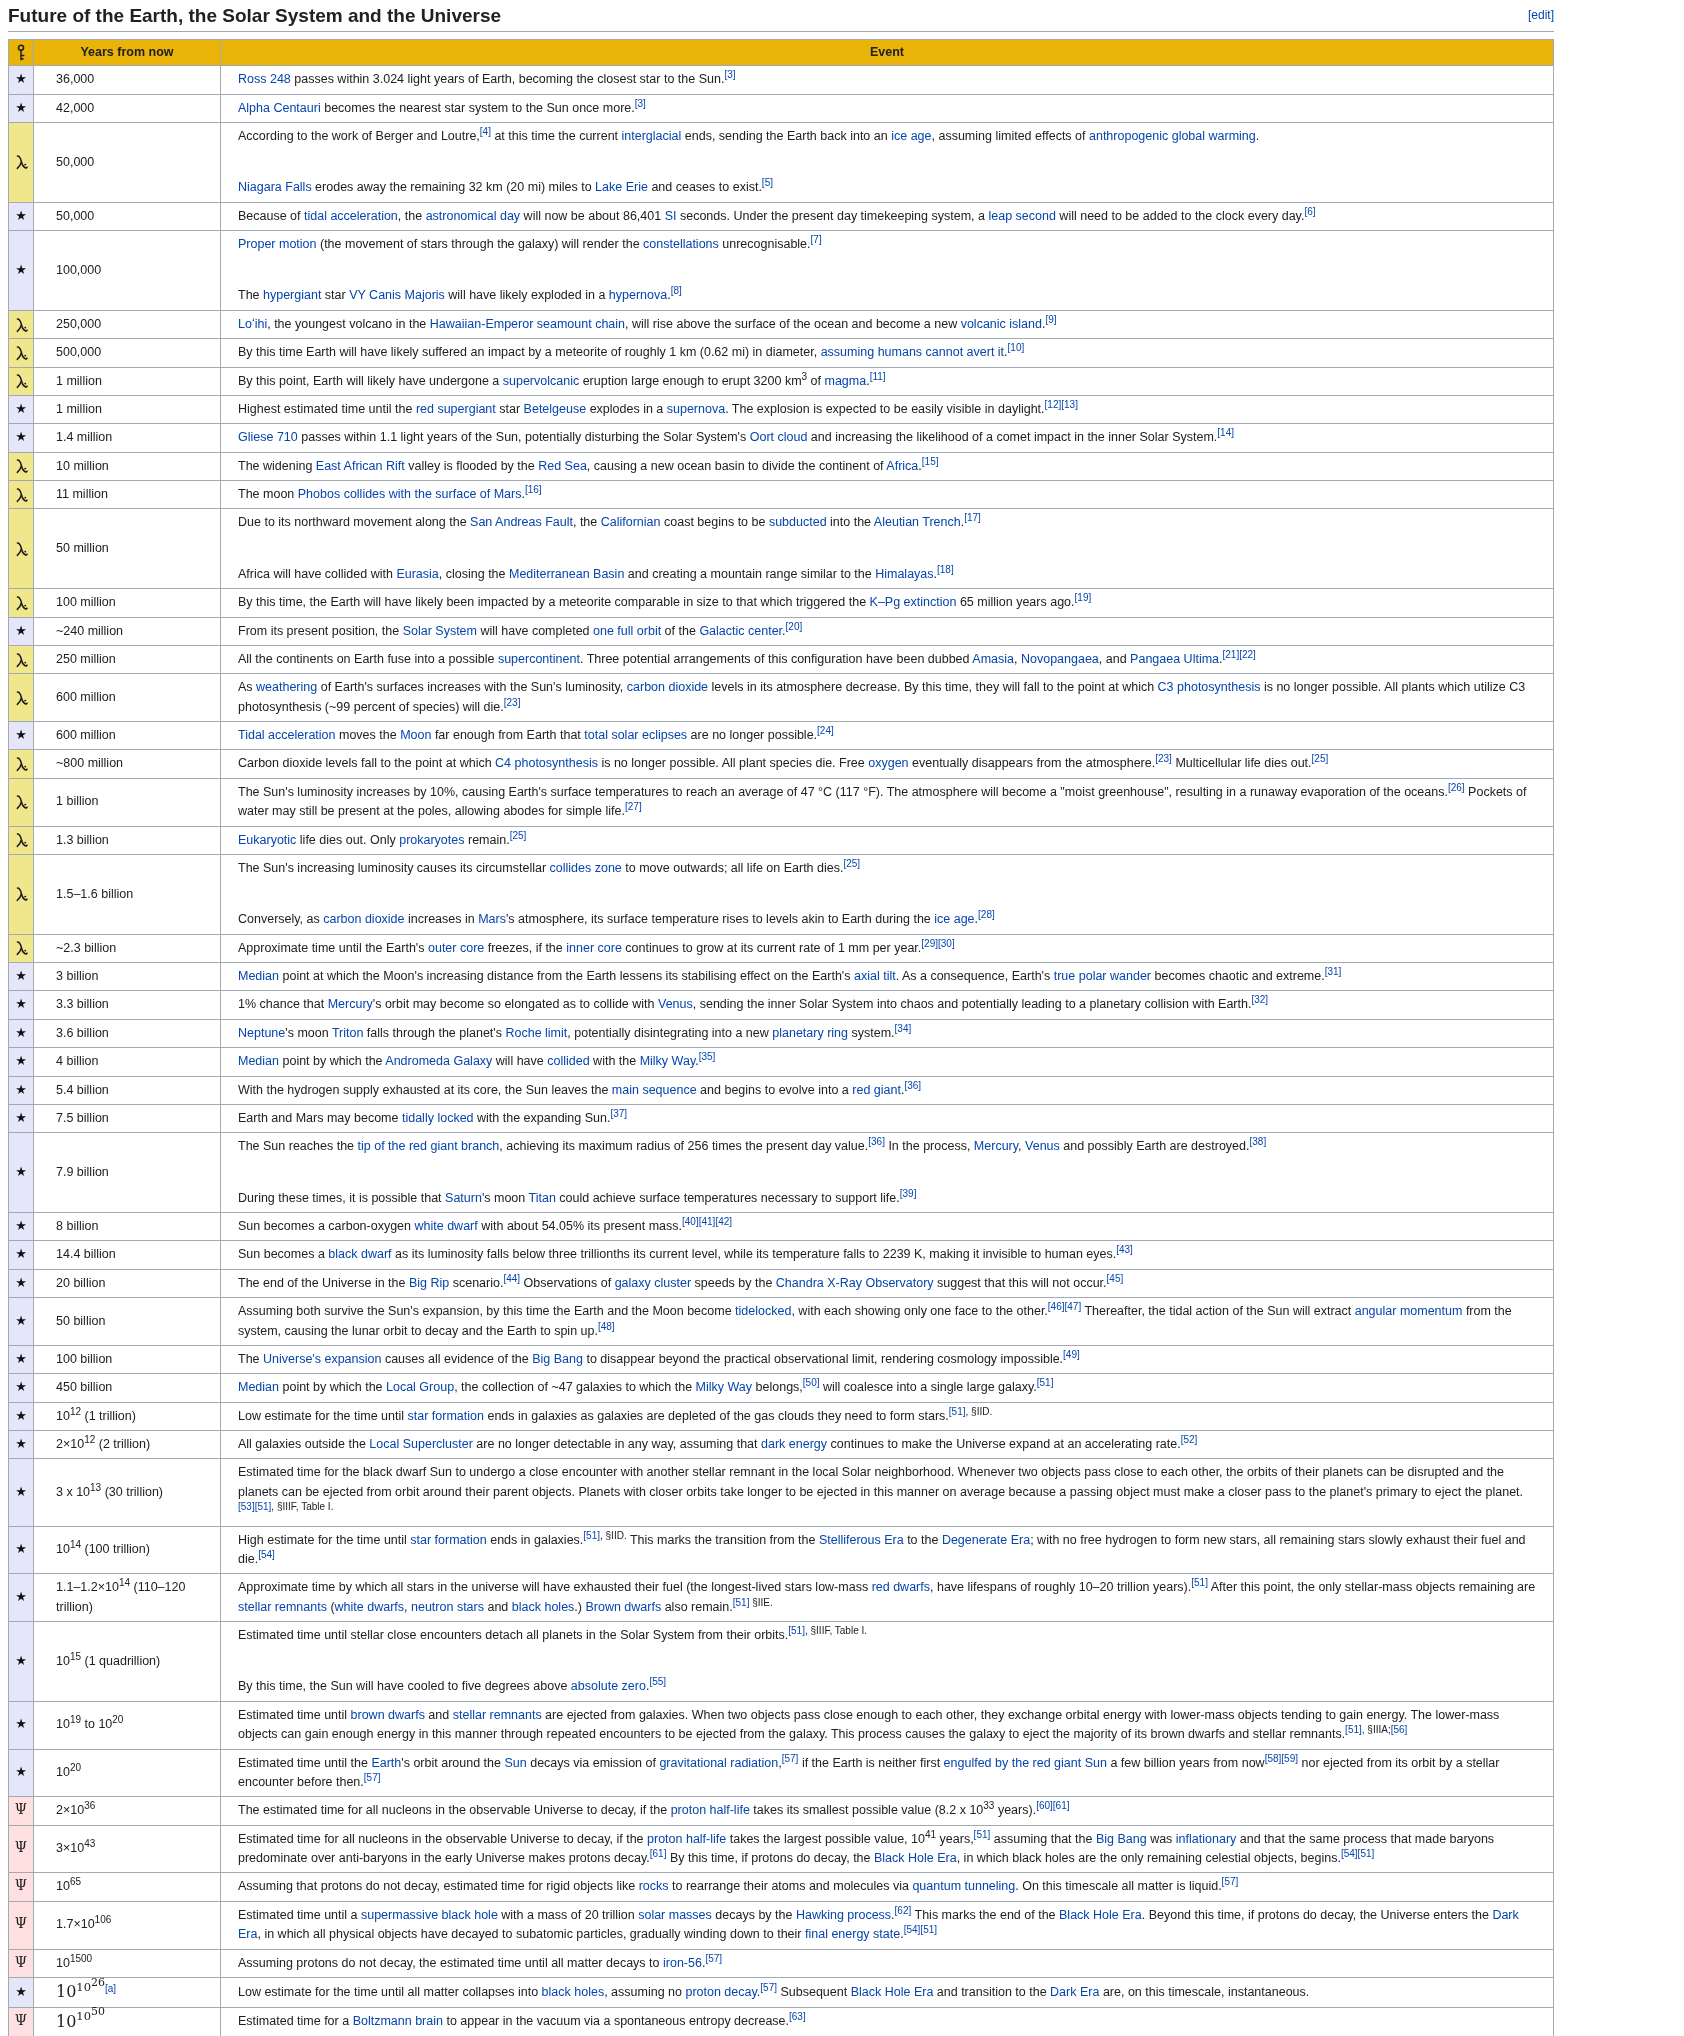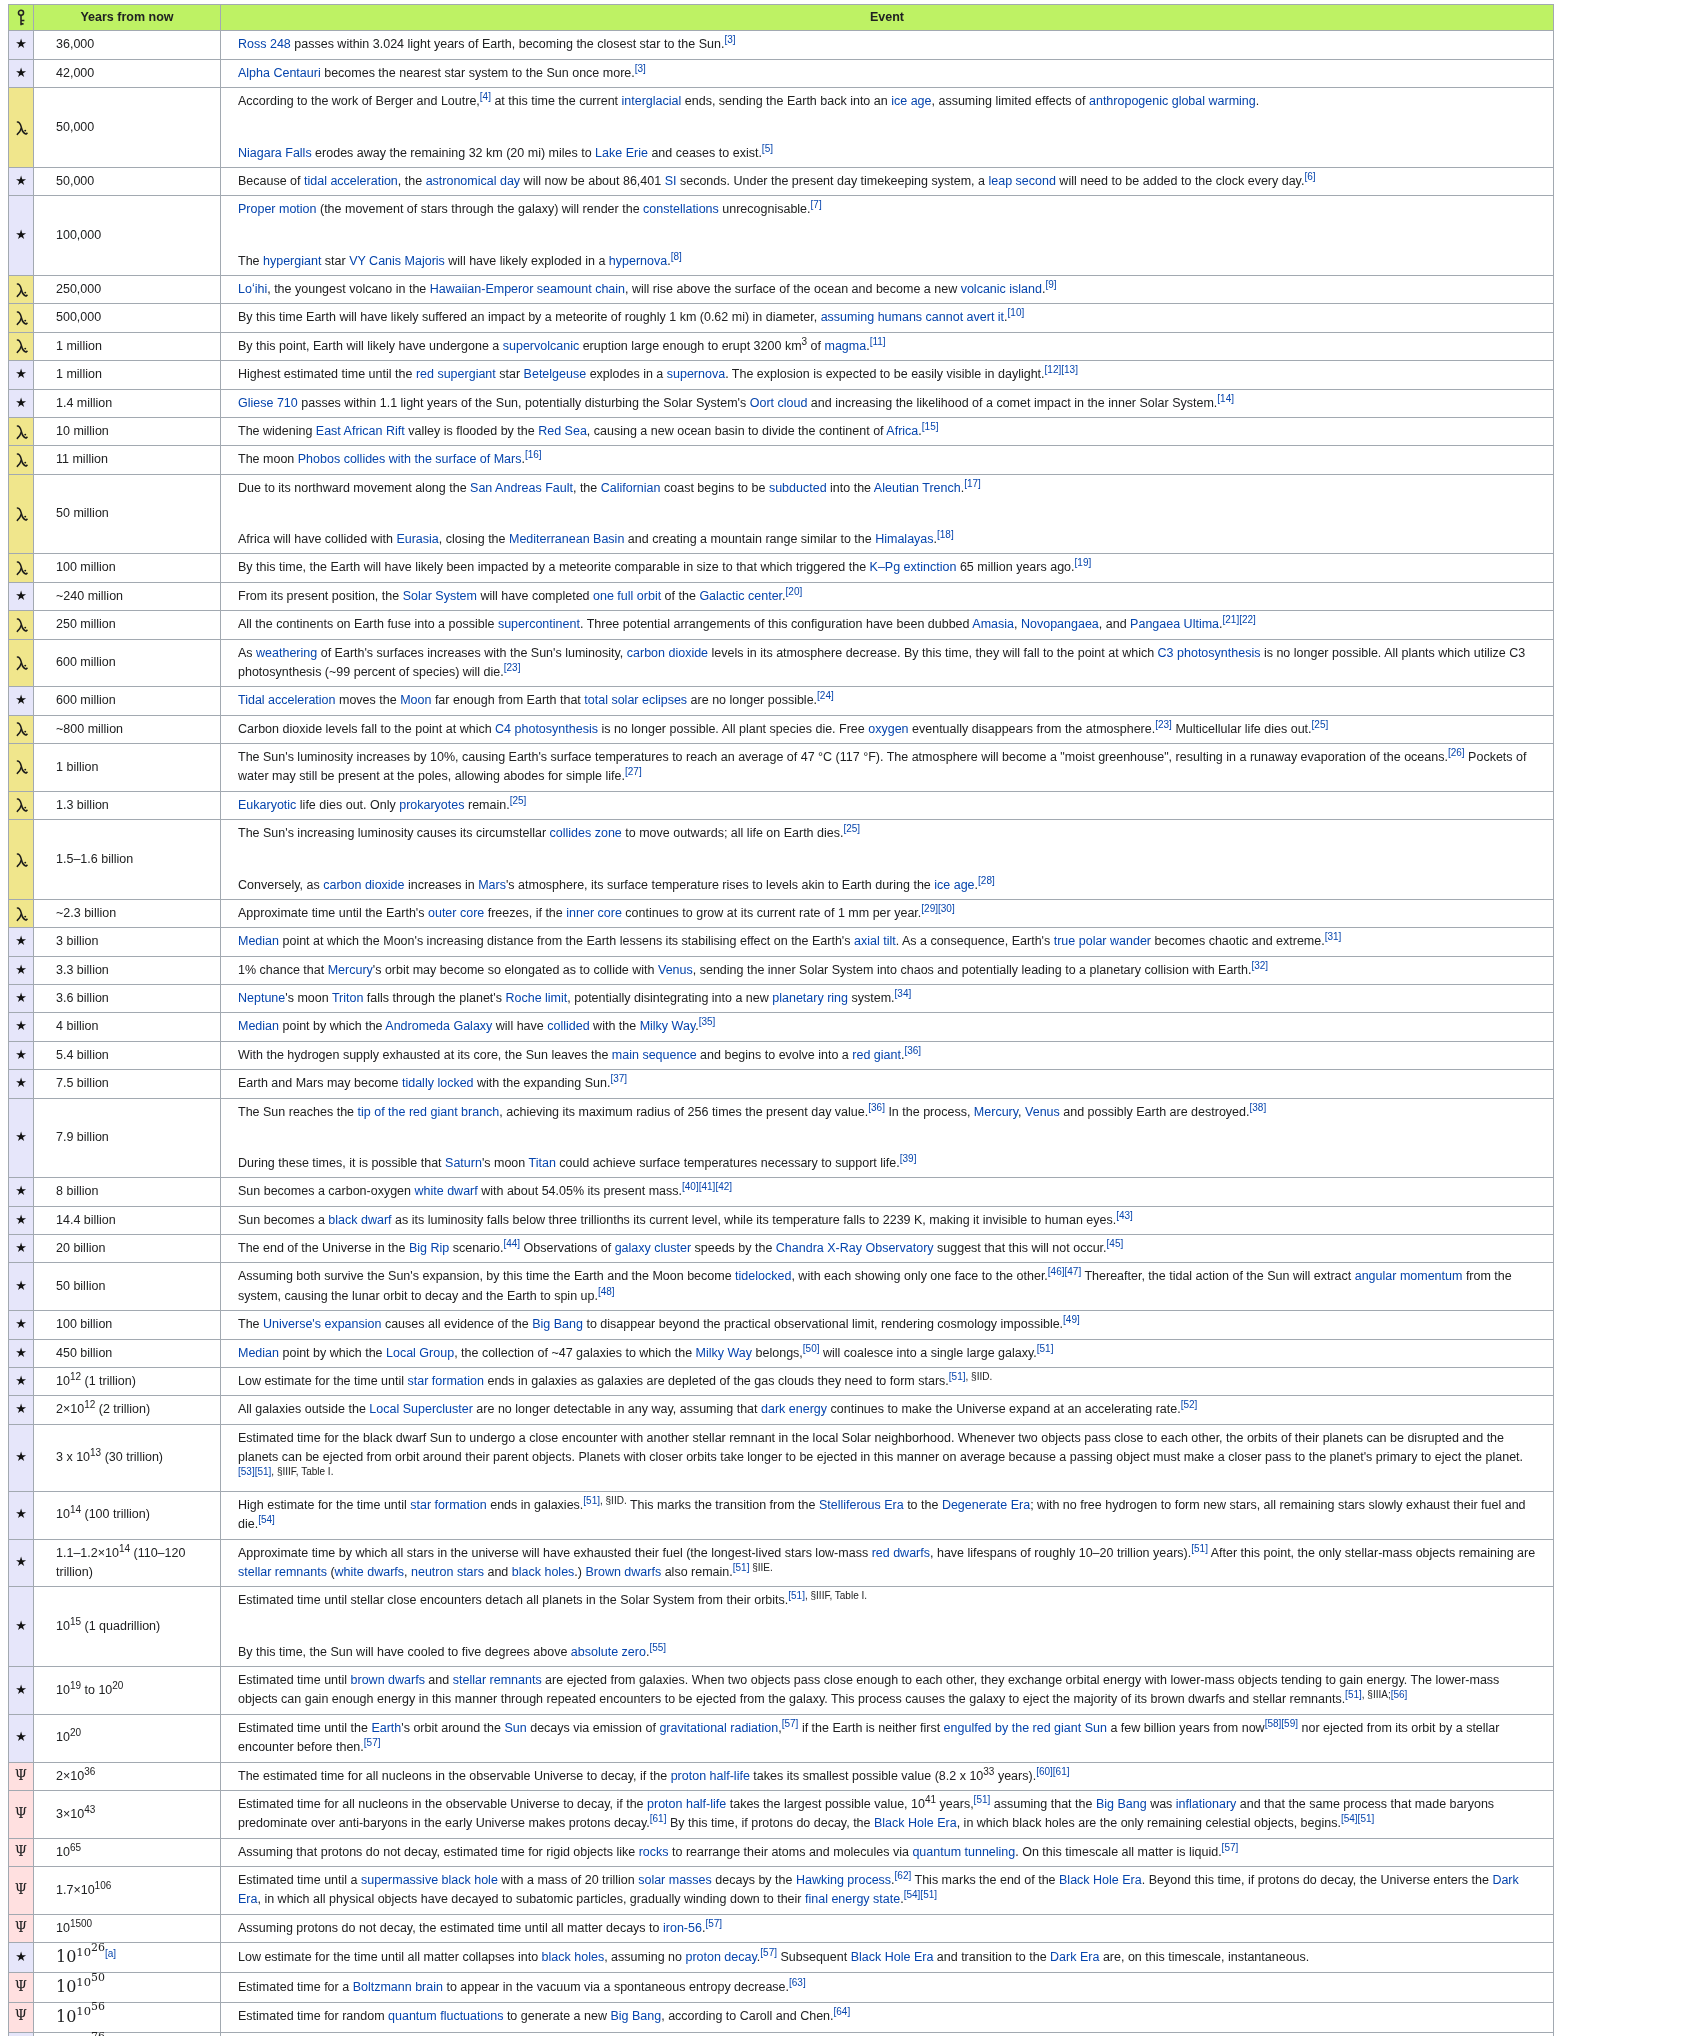--- a/index.html
+++ b/index.html
@@ -2,21 +2,21 @@
 <html><head>
 <meta charset="utf-8">
 <style>
   html,body{margin:0;padding:0;background:#fff;color:#202122;}
   body{font-family:"Liberation Sans","DejaVu Sans",sans-serif;font-size:12.5px;line-height:1.55;min-height:2036px;width:1684px;box-sizing:border-box;padding:4px 0 0 8px;}
   .content{width:1546px;}
   h2.fheading{font-size:19px;font-weight:bold;margin:0 0 7px 0;padding:1px 0 3px 0;border-bottom:1px solid #a2a9b1;position:relative;line-height:1.2;}
   .editsection{position:absolute;right:0;top:4px;font-size:12px;font-weight:normal;color:#0645ad;cursor:pointer;}
   table.ftable{border-collapse:collapse;width:1546px;background:#fff;}
   table.ftable th,table.ftable td{border:1px solid #a2a9b1;vertical-align:middle;}
-  table.ftable th{background:#bef264;font-weight:bold;text-align:center;padding:3px 4px;font-size:12.5px;}
+  table.ftable th{background:#eab308;font-weight:bold;text-align:center;padding:3px 4px;font-size:12.5px;}
   td.icon-cell{width:22px;min-width:22px;text-align:center;padding:1px;}
   td.cat-a{background:#e6e6fa;}
   td.cat-g{background:#f0e68c;}
   td.cat-p{background:#ffe0e0;}
   .star-glyph{font-size:13px;color:#111;line-height:1;}
   .psi-glyph{font-family:"DejaVu Serif","Liberation Serif",serif;font-size:14px;line-height:1;}
   td.yrs{width:142px;min-width:142px;padding:2px 22px;font-size:12.5px;}
   td.ev{padding:2px 17px;}
   .para{margin:2px 0;}
   .para + .para{margin-top:32px;}
@@ -26,20 +26,24 @@
   .yrs-math{font-family:"DejaVu Serif","Liberation Serif",serif;font-size:16px;white-space:nowrap;}
   .yrs-math sup{font-size:72%;line-height:0;}
   .yrs-math sup sup{font-size:95%;}
   .yrs sup.note{font-size:10px;line-height:0;color:#0645ad;cursor:pointer;}
   .geo-svg,.key-svg{display:inline-block;vertical-align:middle;}
 </style>
 </head>
 <body>
 
 <div class="content">
+  <h2 class="fheading">
+    <span>Future of the Earth, the Solar System and the Universe</span>
+    <span class="editsection">[edit]</span>
+  </h2>
 
   <table class="ftable">
     <thead>
       <tr>
         <th class="icon-cell">
           <svg class="key-svg" width="12" height="17" viewBox="0 0 14 20">
             <circle cx="7" cy="4.5" r="3" fill="none" stroke="#222" stroke-width="1.8"></circle>
             <path d="M7 7.5 V19 M7 13.5 H11 M7 17.5 H10" fill="none" stroke="#222" stroke-width="1.8"></path>
           </svg>
         </th>

